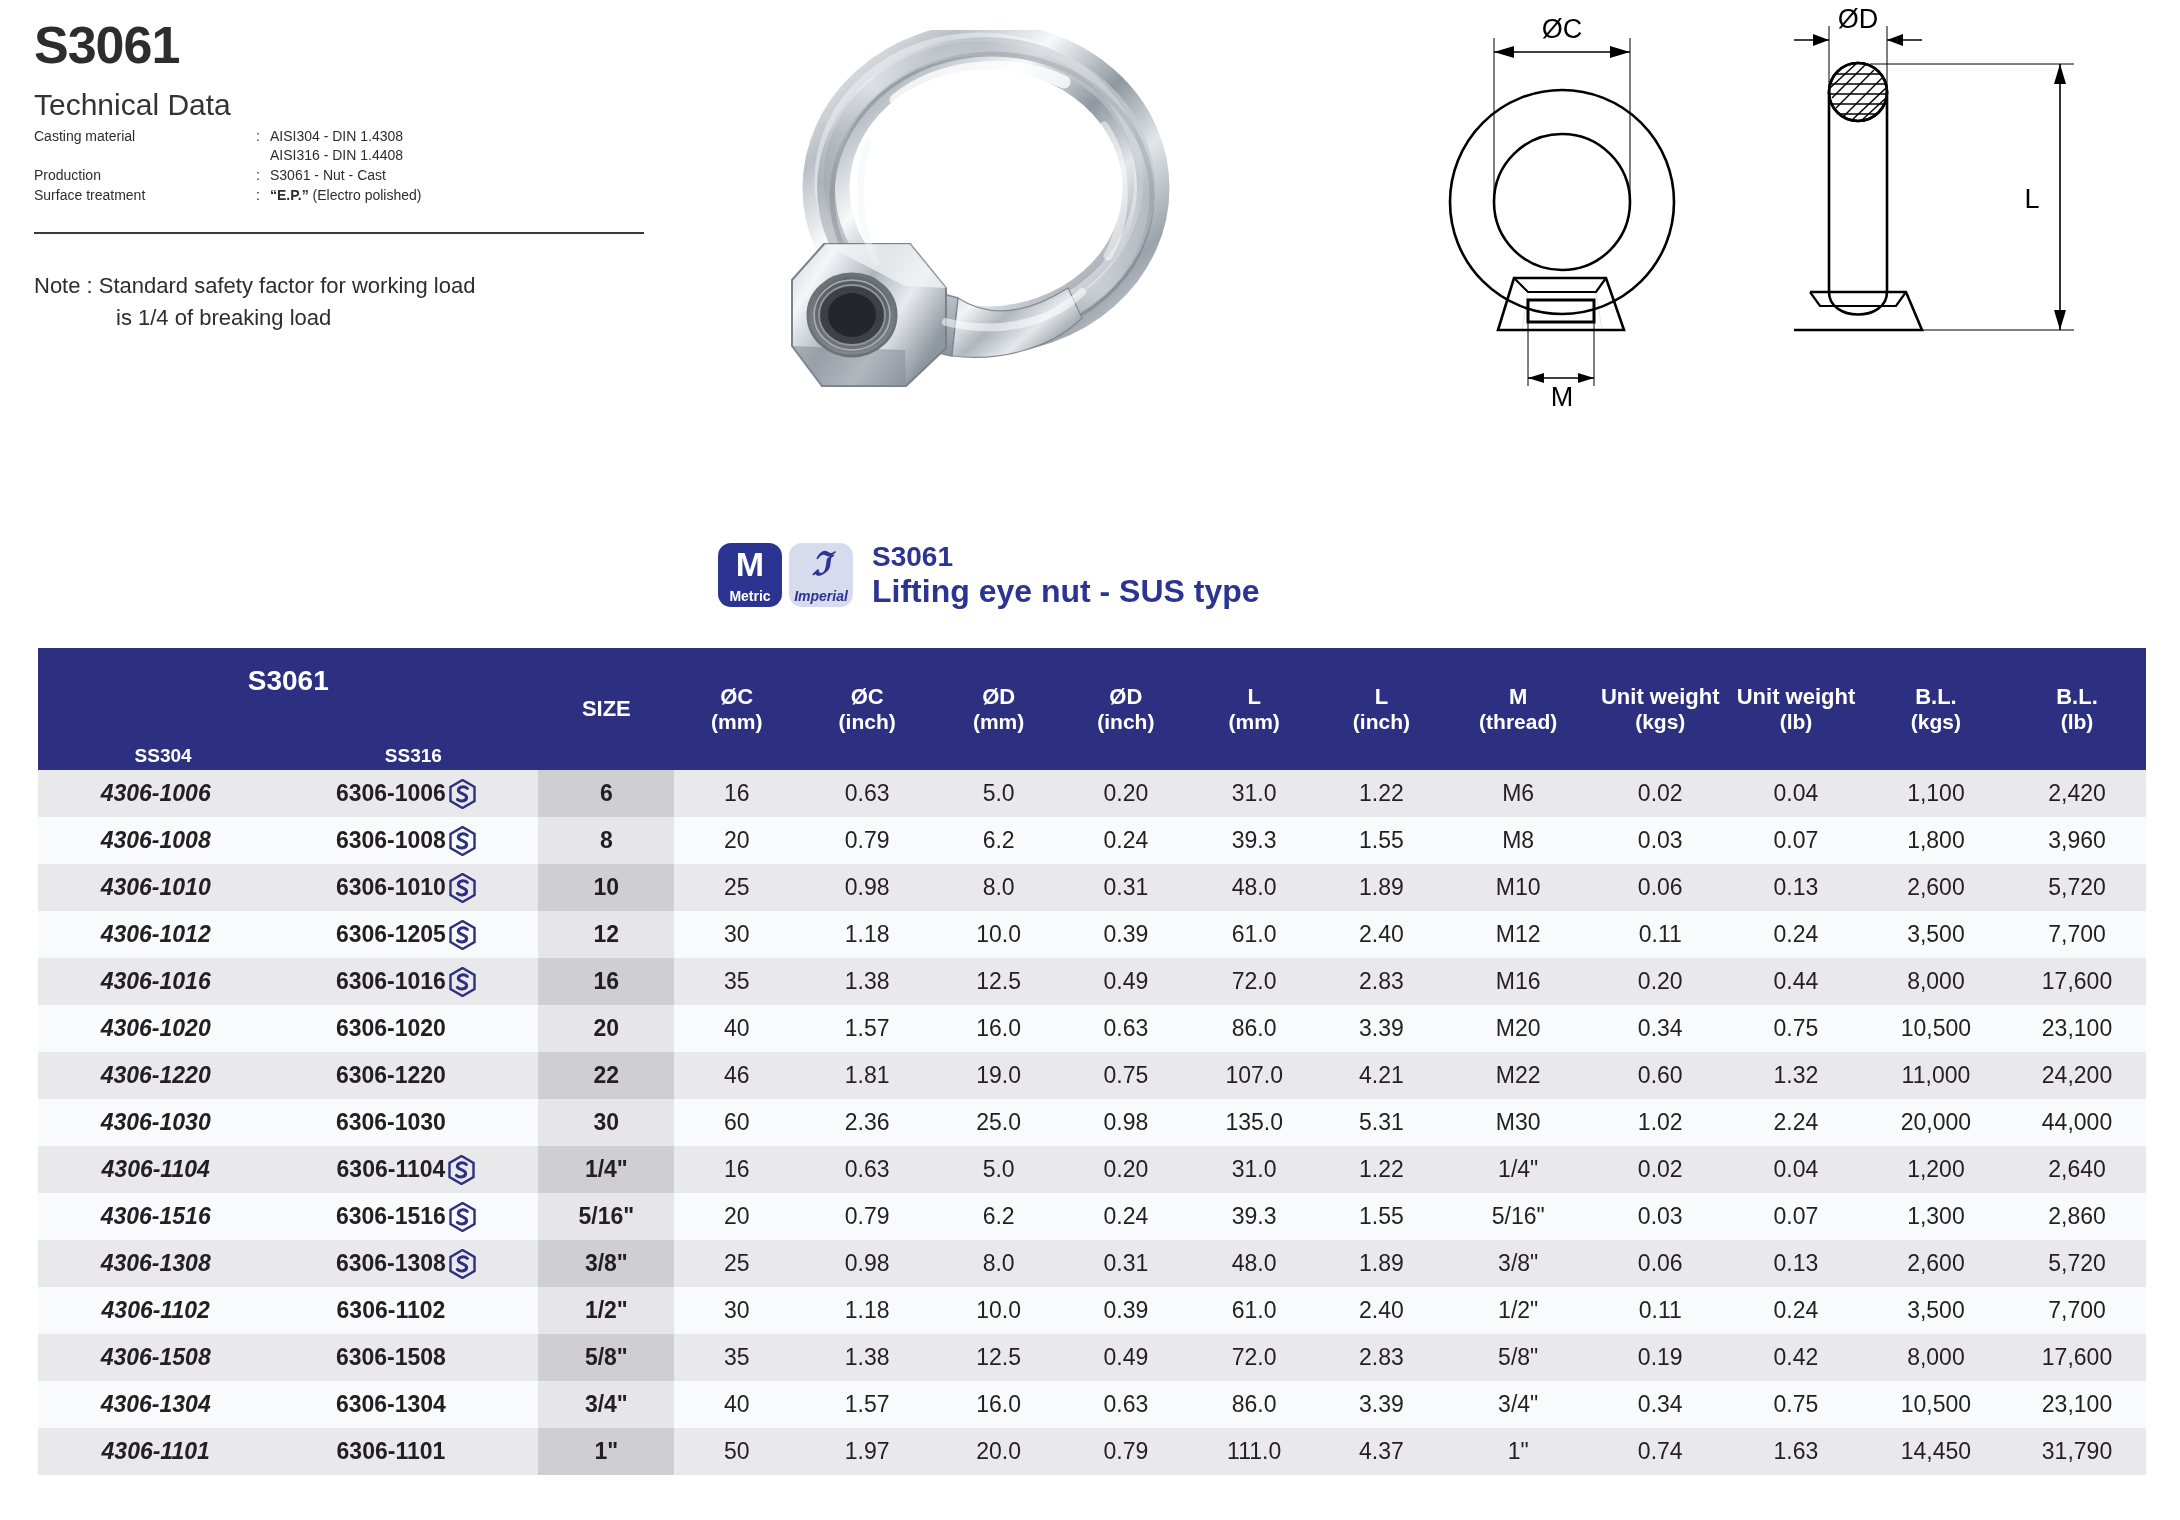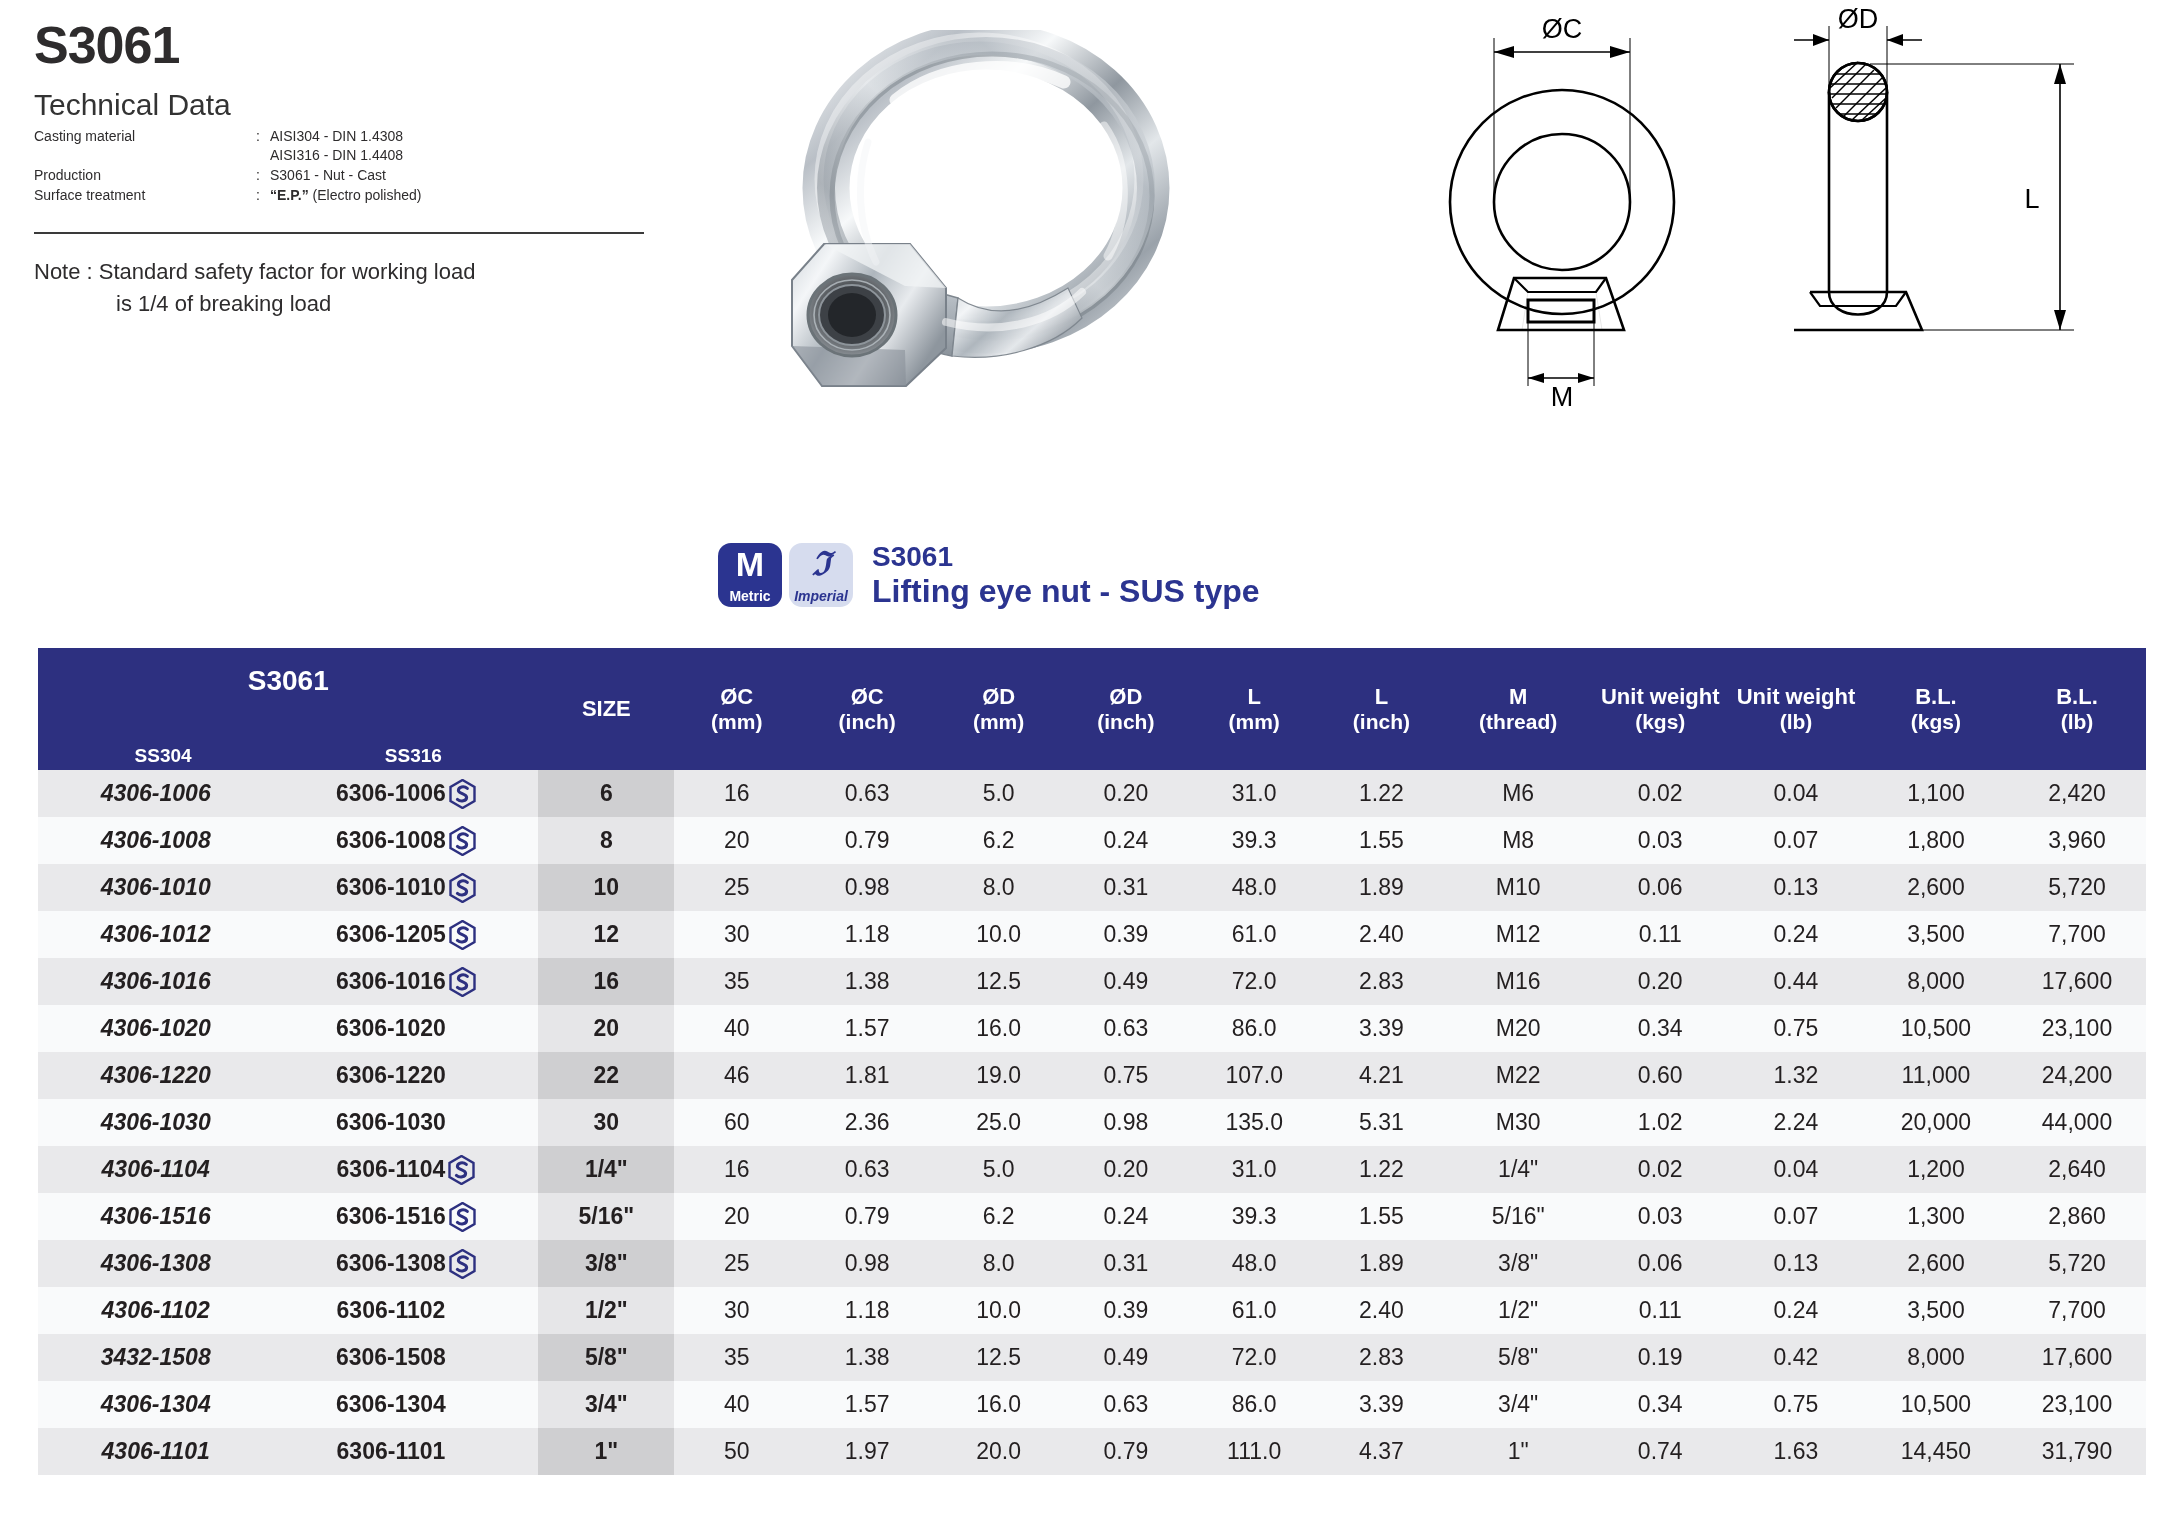--- a/index.html
+++ b/index.html
@@ -25,21 +25,21 @@
   #tech-heading { font-size:30px; color:#333; margin:0 0 4px 0; line-height:1.2; }
   .tech-row { font-size:14px; line-height:1.42; white-space:nowrap; color:#2e2c2d; }
   .tech-label { display:inline-block; width:222px; }
   .tech-sep { display:inline-block; width:14px; }
   .tech-val { display:inline-block; }
   .ep { font-weight:bold; }
   #tech-divider {
     margin-top:26px; width:610px; height:0;
     border-top:2px solid #3a3a3a;
   }
-  #note { margin-top:22px; font-size:22px; line-height:1.45; color:#2e2c2d; }
+  #note { margin-top:36px; font-size:22px; line-height:1.45; color:#2e2c2d; }
   #note .note-indent { display:inline-block; padding-left:82px; }
 
   
   #photo { position:absolute; left:700px; top:30px; width:520px; height:500px; }
 
   
   #title-block { position:absolute; left:718px; top:540px; display:flex; align-items:center; }
   .badge { width:64px; height:64px; border-radius:13px; position:relative; margin-right:7px; }
   .badge-metric { background:#2b3490; }
   .badge-imperial { background:#d6dcee; }
@@ -568,21 +568,21 @@
           <td class="c-d-inch">0.39</td>
           <td class="c-l-mm">61.0</td>
           <td class="c-l-inch">2.40</td>
           <td class="c-m-thread">1/2"</td>
           <td class="c-unit-weight-kgs">0.11</td>
           <td class="c-unit-weight-lb">0.24</td>
           <td class="c-bl-kgs">3,500</td>
           <td class="c-bl-lb">7,700</td>
         </tr>
         <tr class="odd">
-          <td class="c-304">3432-1508</td>
+          <td class="c-304">4306-1508</td>
           <td class="c-316"><span class="code316-inner">
               <span>6306-1508</span>
               <svg class="hexlogo blank" viewBox="0 0 27 30"></svg>
             </span></td>
           <td class="c-size c-size">5/8"</td>
           <td class="c-c-mm">35</td>
           <td class="c-c-inch">1.38</td>
           <td class="c-d-mm">12.5</td>
           <td class="c-d-inch">0.49</td>
           <td class="c-l-mm">72.0</td>

